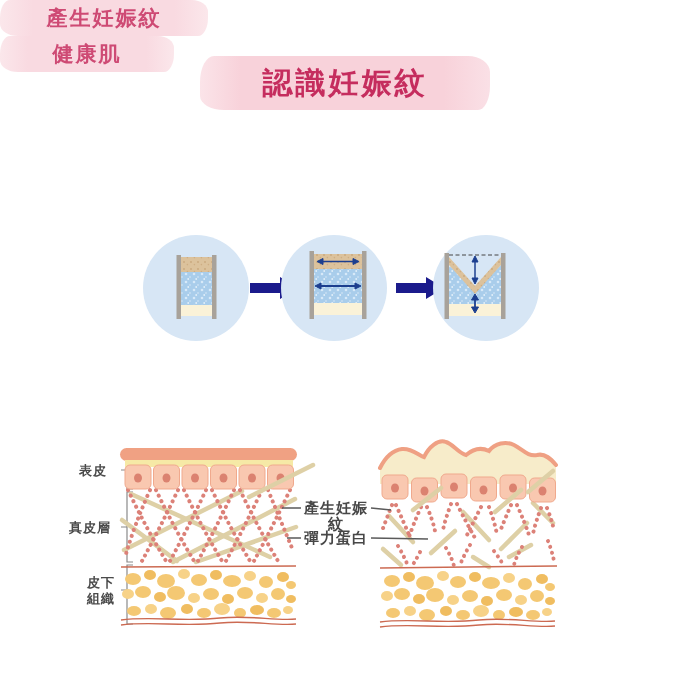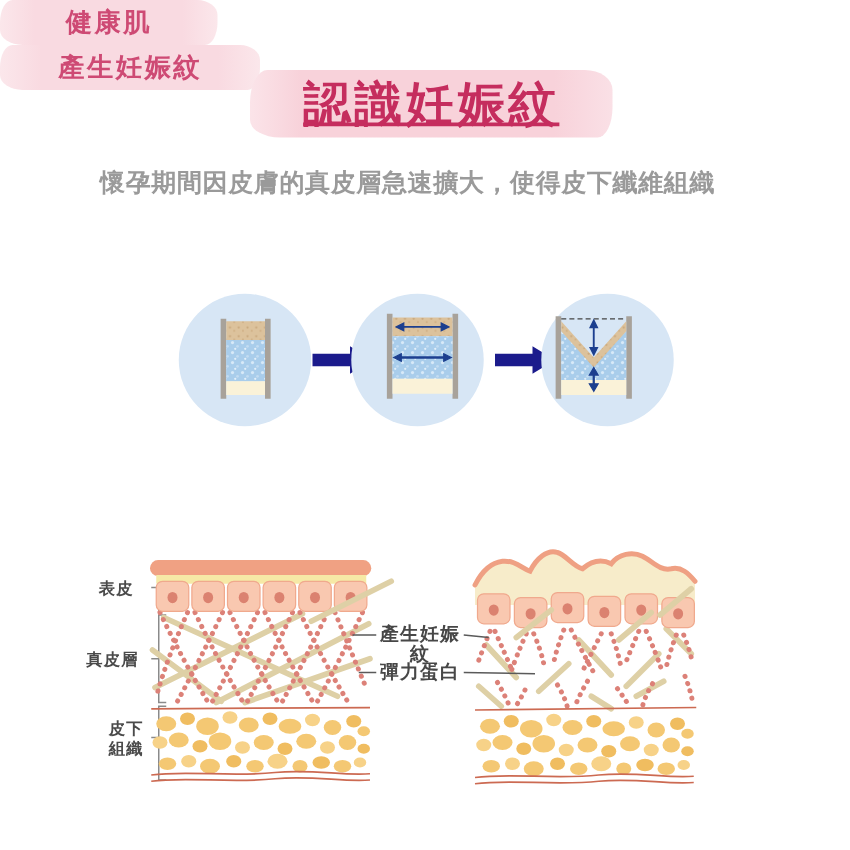--- a/index.html
+++ b/index.html
@@ -14,21 +14,21 @@
     border-radius:14px 22px 12px 24px / 26px 16px 24px 14px;
   }
   .brush::before{
     content:"";position:absolute;left:-16px;top:8px;bottom:10px;width:34px;
     background:#fceaee;border-radius:60% 40% 50% 50%/55% 45% 55% 45%;
     transform:rotate(-5deg);z-index:-1;
   }
   #title-banner{left:200px;top:56px;width:290px;height:54px;
     display:flex;align-items:center;justify-content:center;}
   #title-banner .t{
-    font-size:38px;font-weight:700;color:#c52d5e;letter-spacing:3px;text-decoration:underline;
+    font-size:30px;font-weight:700;color:#c52d5e;letter-spacing:3px;
   }
   .section-banner{height:36px;top:388px;display:flex;align-items:center;justify-content:center;
     background:linear-gradient(90deg,#fbe7eb 0%,#f9dae1 16%,#f9dae1 84%,#fbe7eb 100%);
     border-radius:10px 16px 10px 18px / 18px 12px 18px 12px;}
   .section-banner .t{font-size:21px;font-weight:700;color:#ce4a74;letter-spacing:2px;}
   #banner-healthy{left:124px;width:174px;}
   #banner-stretch{left:364px;width:208px;}
   
   #intro{
     position:absolute;left:80px;top:133px;width:540px;
@@ -54,21 +54,20 @@
 </head>
 <body>
 
 <div id="canvas">
 
   <div id="title-banner" class="brush">
     <span class="t">認識妊娠紋</span>
   </div>
 
   <div id="intro">
-    <div>懷孕期間因皮膚的真皮層急速擴大，使得皮下纖維組織</div>
   </div>
 
   <svg width="680" height="120" viewBox="0 225 680 120" style="top:225px">
     <defs>
       <pattern id="speck" width="8" height="8" patternUnits="userSpaceOnUse">
         <rect width="8" height="8" fill="#a9cdeb"></rect>
         <circle cx="2" cy="2" r="1.3" fill="#d7e9f8"></circle>
         <circle cx="6" cy="5" r="1.1" fill="#c3dcf2"></circle>
         <circle cx="4.2" cy="7" r="0.9" fill="#e4f0fa"></circle>
       </pattern>
@@ -127,25 +126,25 @@
           <polygon points="475,256 472,262 478,262"></polygon>
           <polygon points="475,284 472,278 478,278"></polygon>
           <line x1="475" y1="298" x2="475" y2="309" stroke-width="1.8"></line>
           <polygon points="475,294 471.5,300 478.5,300"></polygon>
           <polygon points="475,313 471.5,307 478.5,307"></polygon>
         </g>
       </g>
     </g>
   </svg>
 
+  <div id="banner-stretch" class="section-banner">
+    <span class="t">產生妊娠紋</span>
+  </div>
   <div id="banner-healthy" class="section-banner">
     <span class="t">健康肌</span>
-  </div>
-  <div id="banner-stretch" class="section-banner">
-    <span class="t">產生妊娠紋</span>
   </div>
 
   <svg width="680" height="250" viewBox="0 430 680 250" style="top:430px">
     <defs>
       <g id="cell">
         <rect x="0" y="0" width="26" height="24" rx="5" fill="#f9c8b0" stroke="#f0a98d" stroke-width="1"></rect>
         <ellipse cx="13" cy="13" rx="4" ry="4.5" fill="#db8270"></ellipse>
       </g>
       <g id="fats" fill="#f4c873">
         <ellipse cx="133" cy="579" rx="8" ry="6"></ellipse>

